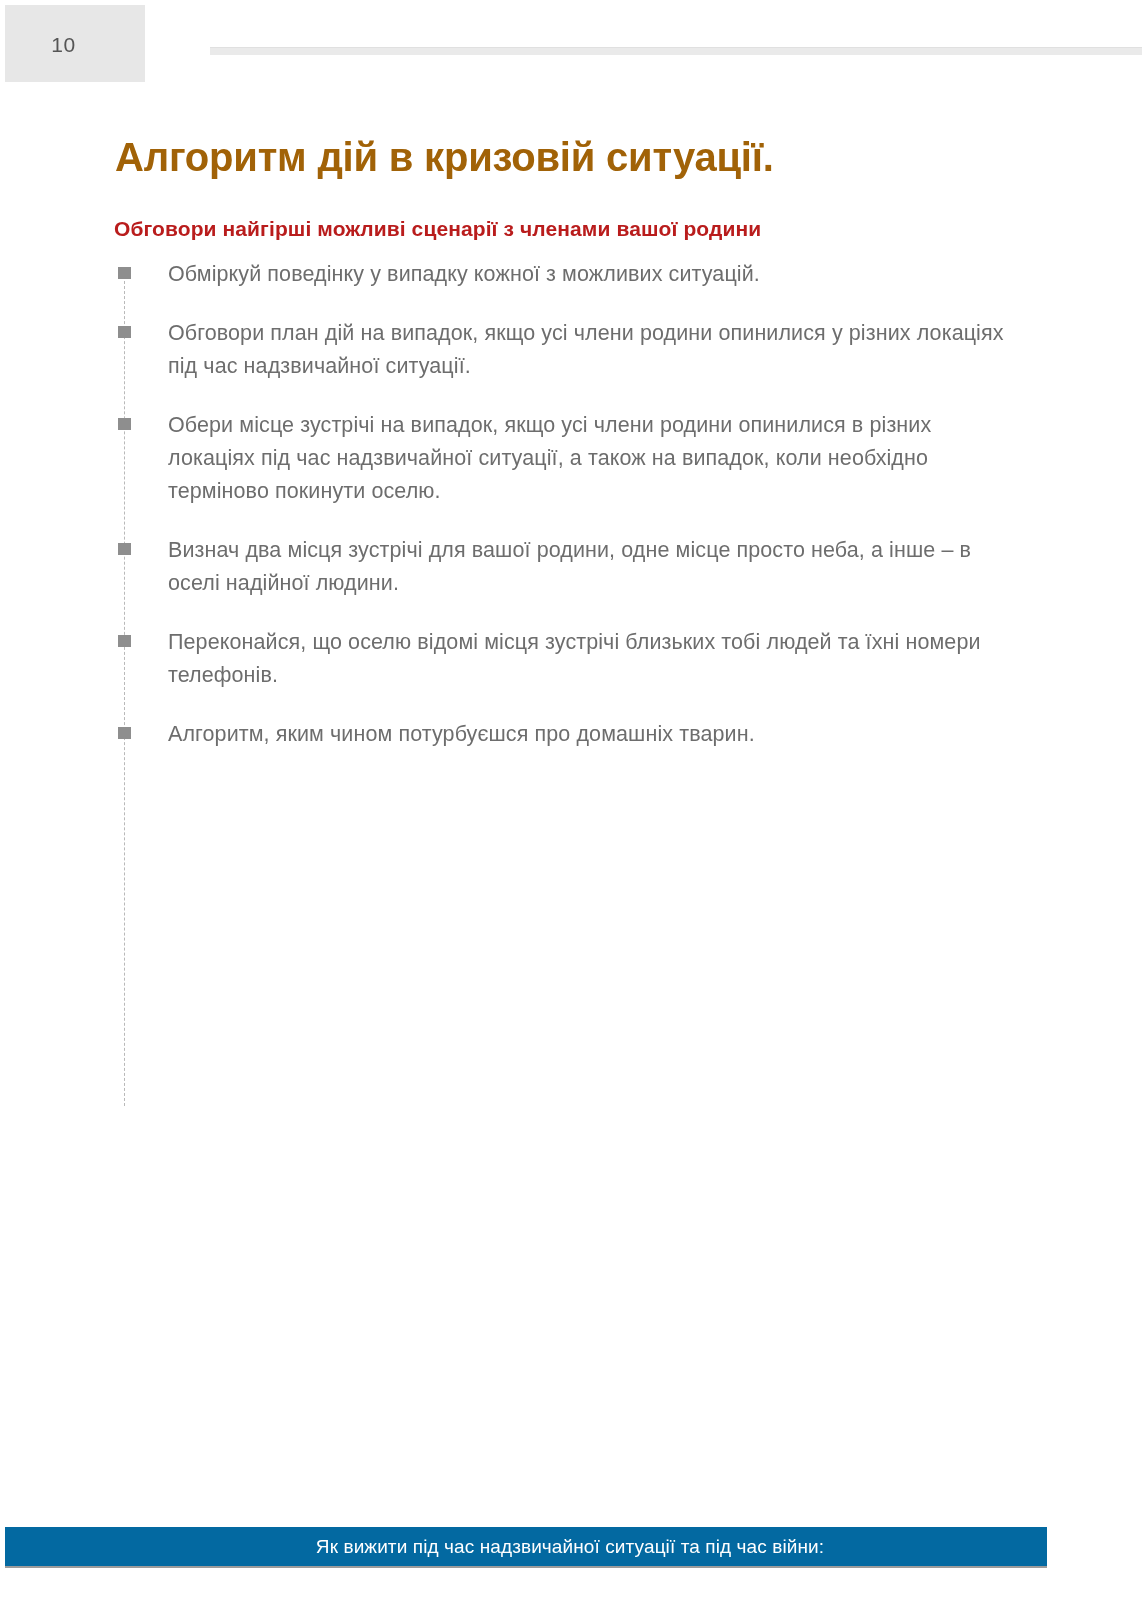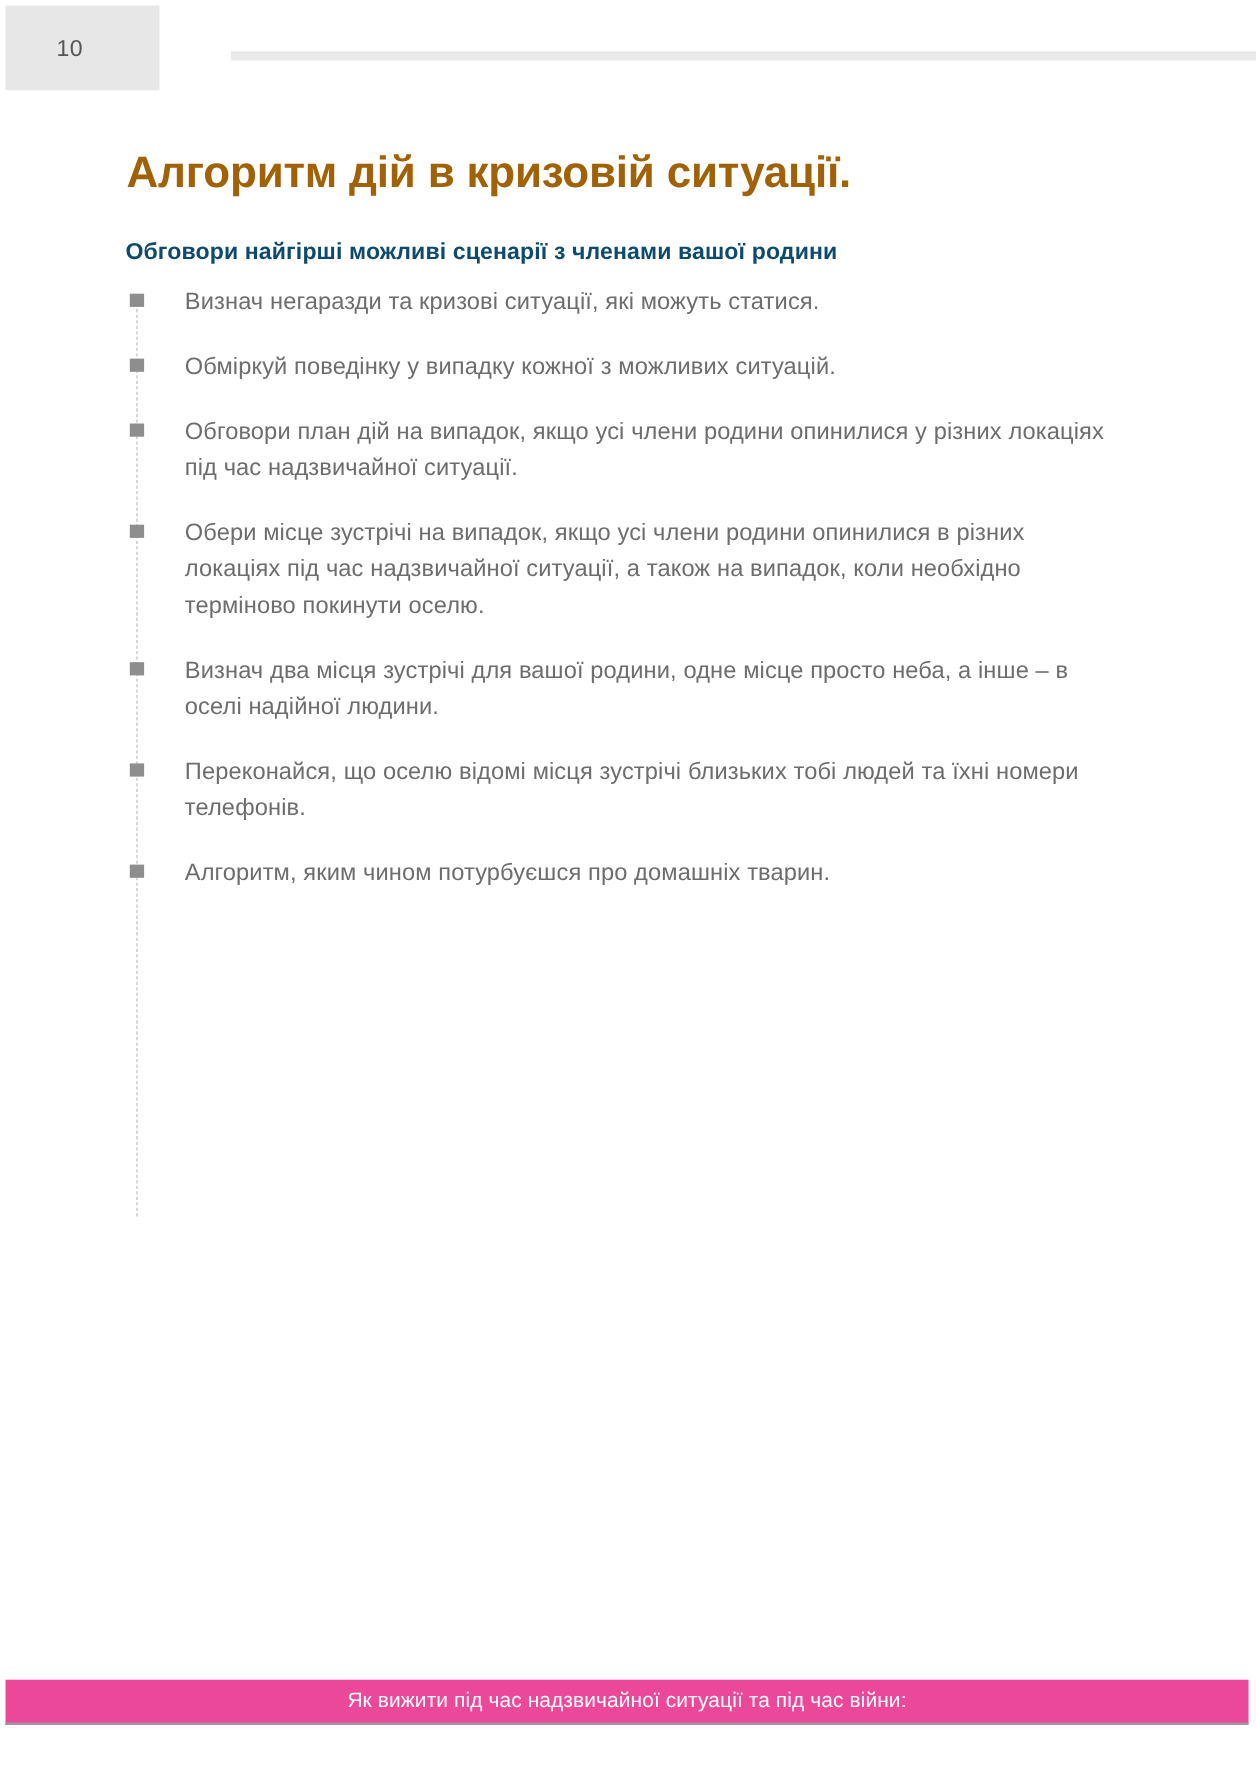--- a/index.html
+++ b/index.html
@@ -54,21 +54,21 @@
     color: #a16207;
     letter-spacing: -0.2px;
     white-space: nowrap;
   }
   #section-subtitle {
     position: absolute;
     left: 114px;
     top: 200px;
     font-size: 21px;
     font-weight: bold;
-    color: #0c4a6e;
+    color: #b91c1c;
     letter-spacing: 0.1px;
     white-space: nowrap;
   }
 
   
   #bullet-list {
     position: absolute;
     left: 118px;
     top: 258px;
     width: 900px;
@@ -104,23 +104,23 @@
     height: 830px;
     border-left: 1px dashed #b9b9b9;
     z-index: 1;
   }
 
   
   #footer-bar {
     position: absolute;
     left: 5px;
     top: 1527px;
-    width: 1130px;
+    width: 1042px;
     height: 39px;
-    background: #ec4899;
+    background: #0369a1;
     border-bottom: 2px solid #9b9b9b;
   }
   #footer-text {
     position: absolute;
     left: 0;
     top: 0;
     width: 1130px;
     height: 39px;
     line-height: 39px;
     text-align: center;
@@ -136,24 +136,20 @@
   <div id="page-number-text">10</div>
 </div>
 <div id="header-rule"></div>
 
 <h1 id="page-title">Алгоритм дій в кризовій ситуації.</h1>
 <h2 id="section-subtitle">Обговори найгірші можливі сценарії з членами вашої родини</h2>
 
 <div id="dashed-connector"></div>
 <div id="bullet-list">
 
-  <div class="bullet-item">
-    <span class="bullet-marker"></span>
-    <span class="bullet-text">Визнач негаразди та кризові ситуації, які можуть статися.</span>
-  </div>
 
   <div class="bullet-item">
     <span class="bullet-marker"></span>
     <span class="bullet-text">Обміркуй поведінку у випадку кожної з можливих ситуацій.</span>
   </div>
 
 
   <div class="bullet-item">
     <span class="bullet-marker"></span>
     <span class="bullet-text">Обговори план дій на випадок, якщо усі члени родини опинилися у різних локаціях під час надзвичайної ситуації.</span>

